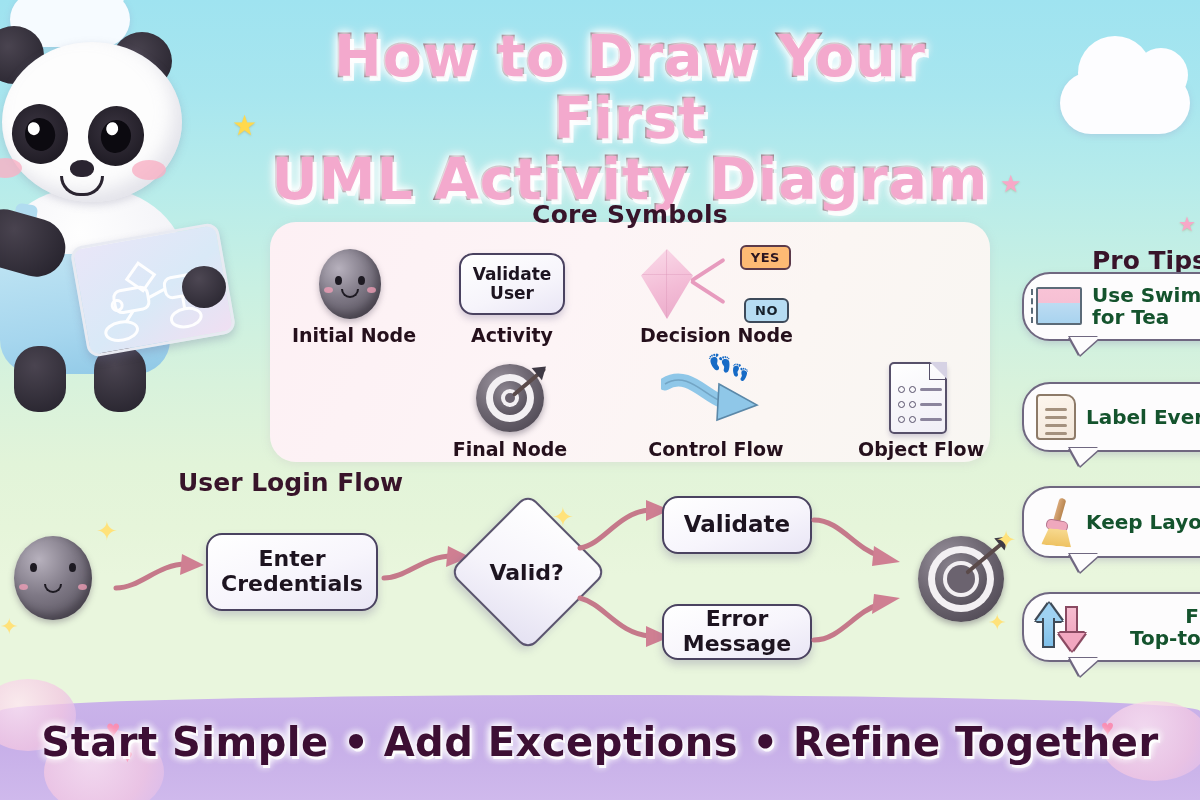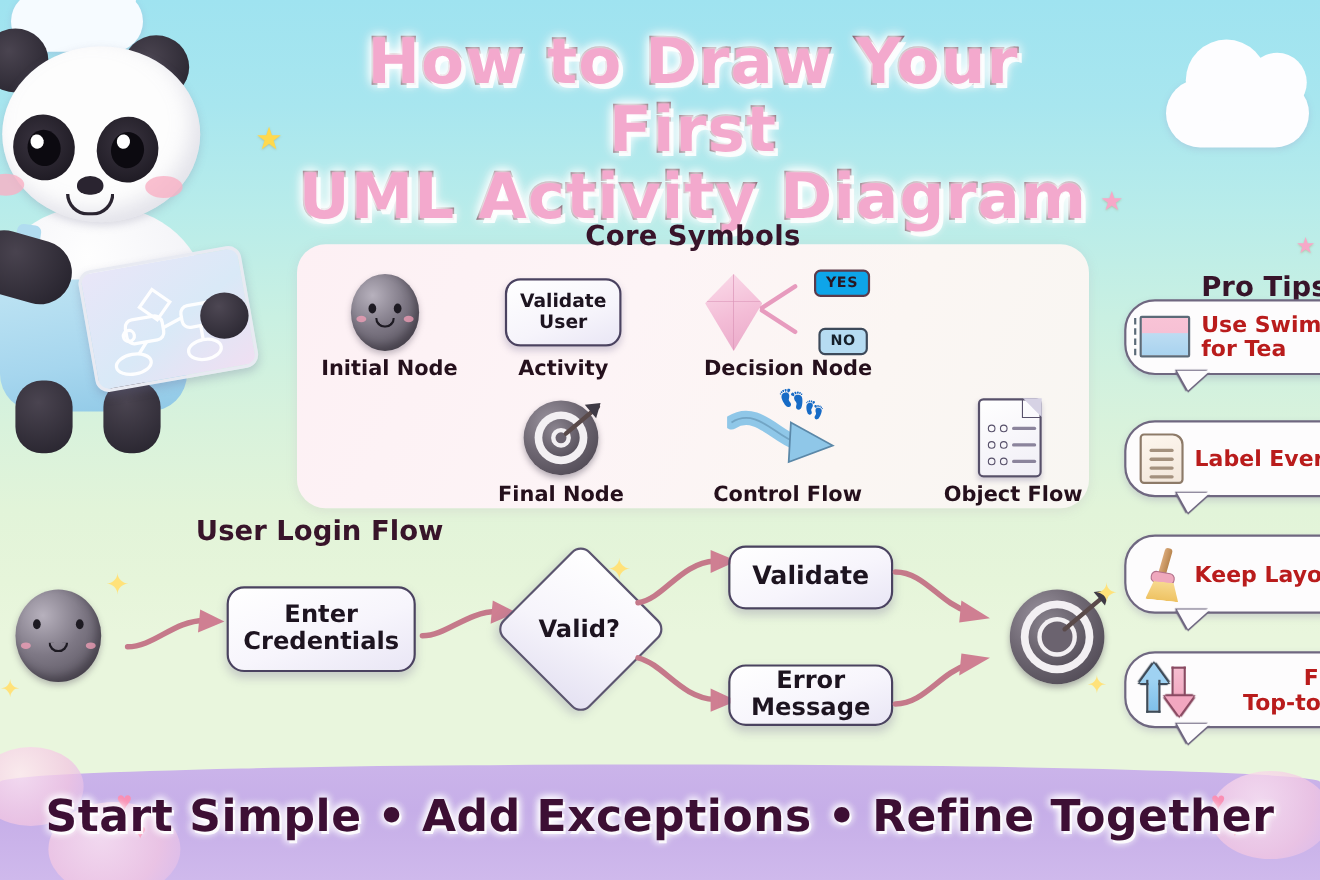--- a/index.html
+++ b/index.html
@@ -105,21 +105,21 @@
     background:linear-gradient(160deg,#fbdcea 0%,#f3bcd6 55%,#e9a8c8 100%);
     clip-path:polygon(50% 0,100% 38%,50% 100%,0 38%);
     filter:drop-shadow(0 2px 3px rgba(170,120,150,.4)); }
   .gem:after { content:""; position:absolute; inset:0;
     background:
       linear-gradient(90deg, transparent 48.5%, rgba(220,150,185,.8) 49.5%, transparent 51%),
       linear-gradient(0deg, transparent 63%, rgba(220,150,185,.7) 64%, transparent 65%);
     clip-path:polygon(50% 0,100% 38%,50% 100%,0 38%); }
   .badge { position:absolute; font-family:"DejaVu Sans", sans-serif; font-weight:bold;
     font-size:13px; padding:3px 9px; border-radius:6px; letter-spacing:.5px; }
-  .badge.yes { background:#0ea5e9; border:2px solid #5b3a4a; color:#2a1520;
+  .badge.yes { background:#fdba74; border:2px solid #5b3a4a; color:#2a1520;
     right:0; top:0; }
   .badge.no { background:#b6dcf2; border:2px solid #3d4a5a; color:#16202a;
     right:2px; bottom:0; }
   .dia-arrow { position:absolute; left:50px; top:34px; width:44px; height:3px; }
   .dia-arrow i { position:absolute; left:0; top:0; width:40px; height:4px;
     background:#e79bbe; border-radius:3px; transform-origin:left center; }
   .dia-arrow i.up { transform:rotate(-33deg); }
   .dia-arrow i.dn { transform:rotate(33deg); }
 
   
@@ -199,21 +199,21 @@
     position:absolute; left:1022px; width:230px;
     background:#fdfcfd; border:2.5px solid #6f6780; border-radius:28px;
     box-shadow:0 3px 7px rgba(130,120,160,.28);
     display:flex; align-items:center; gap:10px; padding:10px 12px;
   }
   .tip:after { content:""; position:absolute; left:46px; bottom:-16px;
     width:0;height:0; border-left:10px solid transparent;
     border-right:20px solid transparent; border-top:18px solid #fdfcfd;
     filter:drop-shadow(0 2px 0 #6f6780) drop-shadow(-2px -1px 0 #6f6780); }
   .tip .txt { font-family:"DejaVu Sans", sans-serif; font-weight:bold; font-size:20px;
-    color:#b91c1c; line-height:1.12; white-space:nowrap; }
+    color:#14532d; line-height:1.12; white-space:nowrap; }
 
   .lane-ic { width:46px; height:38px; border:2px solid #5b6a78; border-radius:2px;
     background:linear-gradient(180deg,#f8c3d6 0%,#f6c0d4 40%,#bcdcf2 42%,#a9d3ef 100%);
     flex:0 0 auto; position:relative; }
   .lane-ic:before { content:""; position:absolute; left:-7px; top:0; bottom:0;
     border-left:2px dashed #5b6a78; }
 
   .scroll-ic { width:40px; height:46px; flex:0 0 auto; position:relative;
     background:linear-gradient(160deg,#fdf6ee,#f3e7da); border:2px solid #8d7a68;
     border-radius:4px 10px 4px 4px; }

